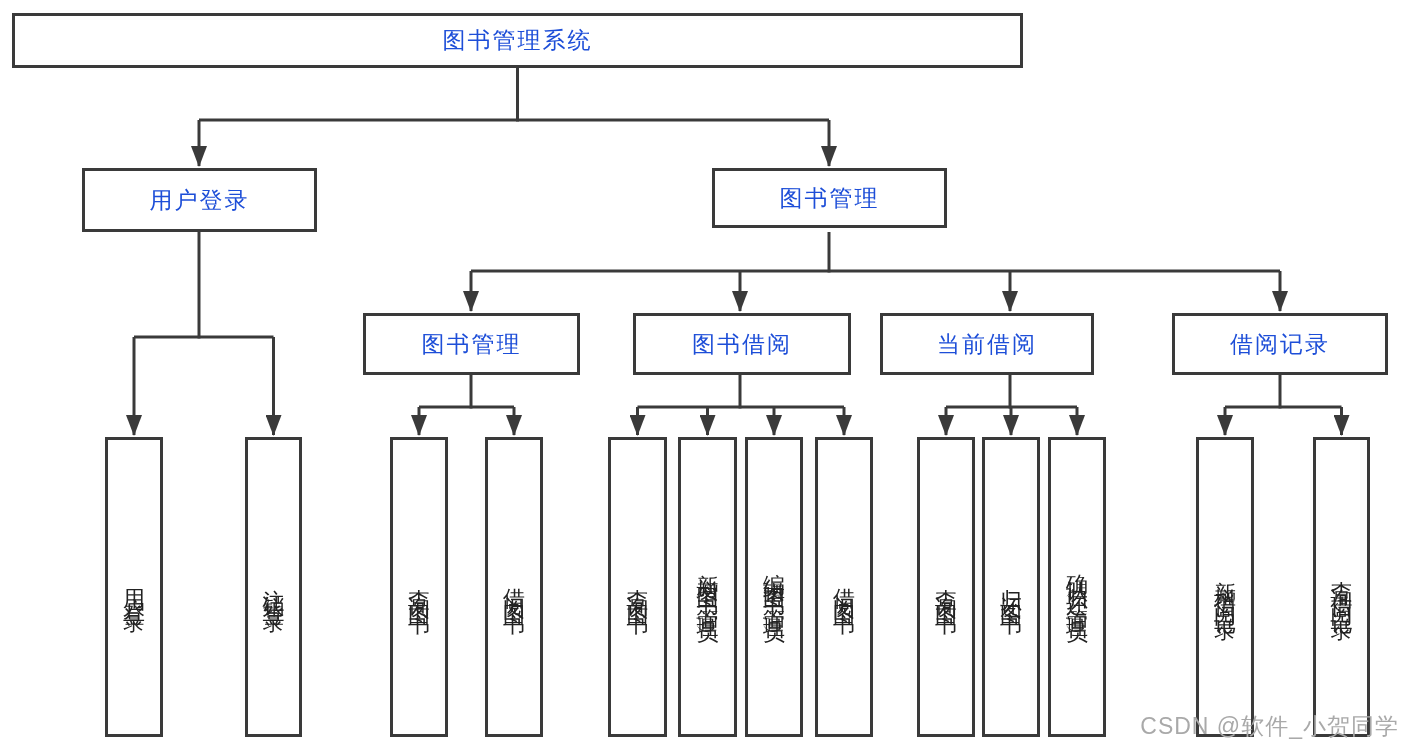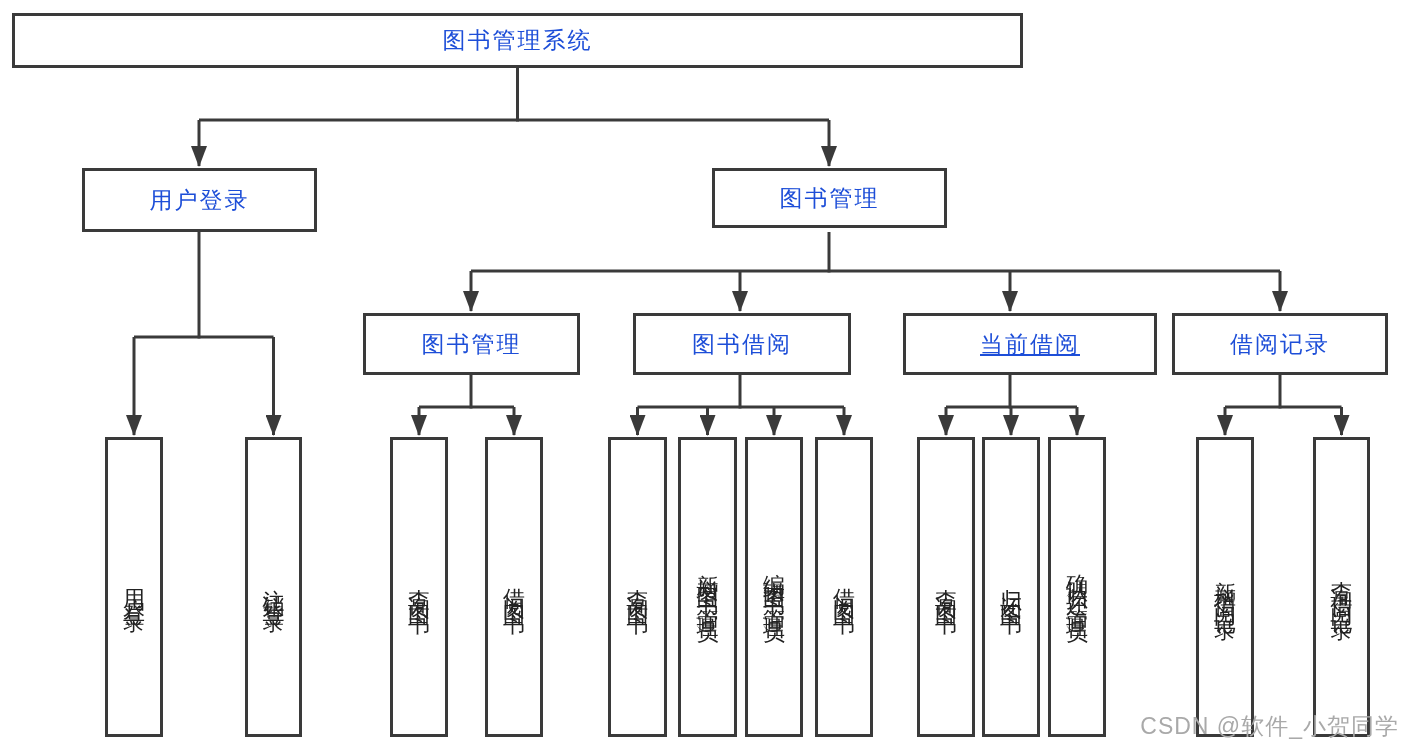--- a/index.html
+++ b/index.html
@@ -153,21 +153,21 @@
   <div class="hbox" style="left:712px; top:168px; width:235px; height:60px;">
     <span>图书管理</span>
   </div>
 
   <div class="hbox" style="left:363px; top:313px; width:217px; height:62px;">
     <span>图书管理</span>
   </div>
   <div class="hbox" style="left:633px; top:313px; width:218px; height:62px;">
     <span>图书借阅</span>
   </div>
-  <div class="hbox" style="left:903px; top:313px; width:254px; height:62px;text-decoration:underline;">
+  <div class="hbox" style="left:880px; top:313px; width:214px; height:62px;">
     <span>当前借阅</span>
   </div>
   <div class="hbox" style="left:1172px; top:313px; width:216px; height:62px;">
     <span>借阅记录</span>
   </div>
 
   <div class="vbox" style="left:105px; width:58px;">
     <span class="vtext">用户登录</span>
   </div>
   <div class="vbox" style="left:245px; width:57px;">

